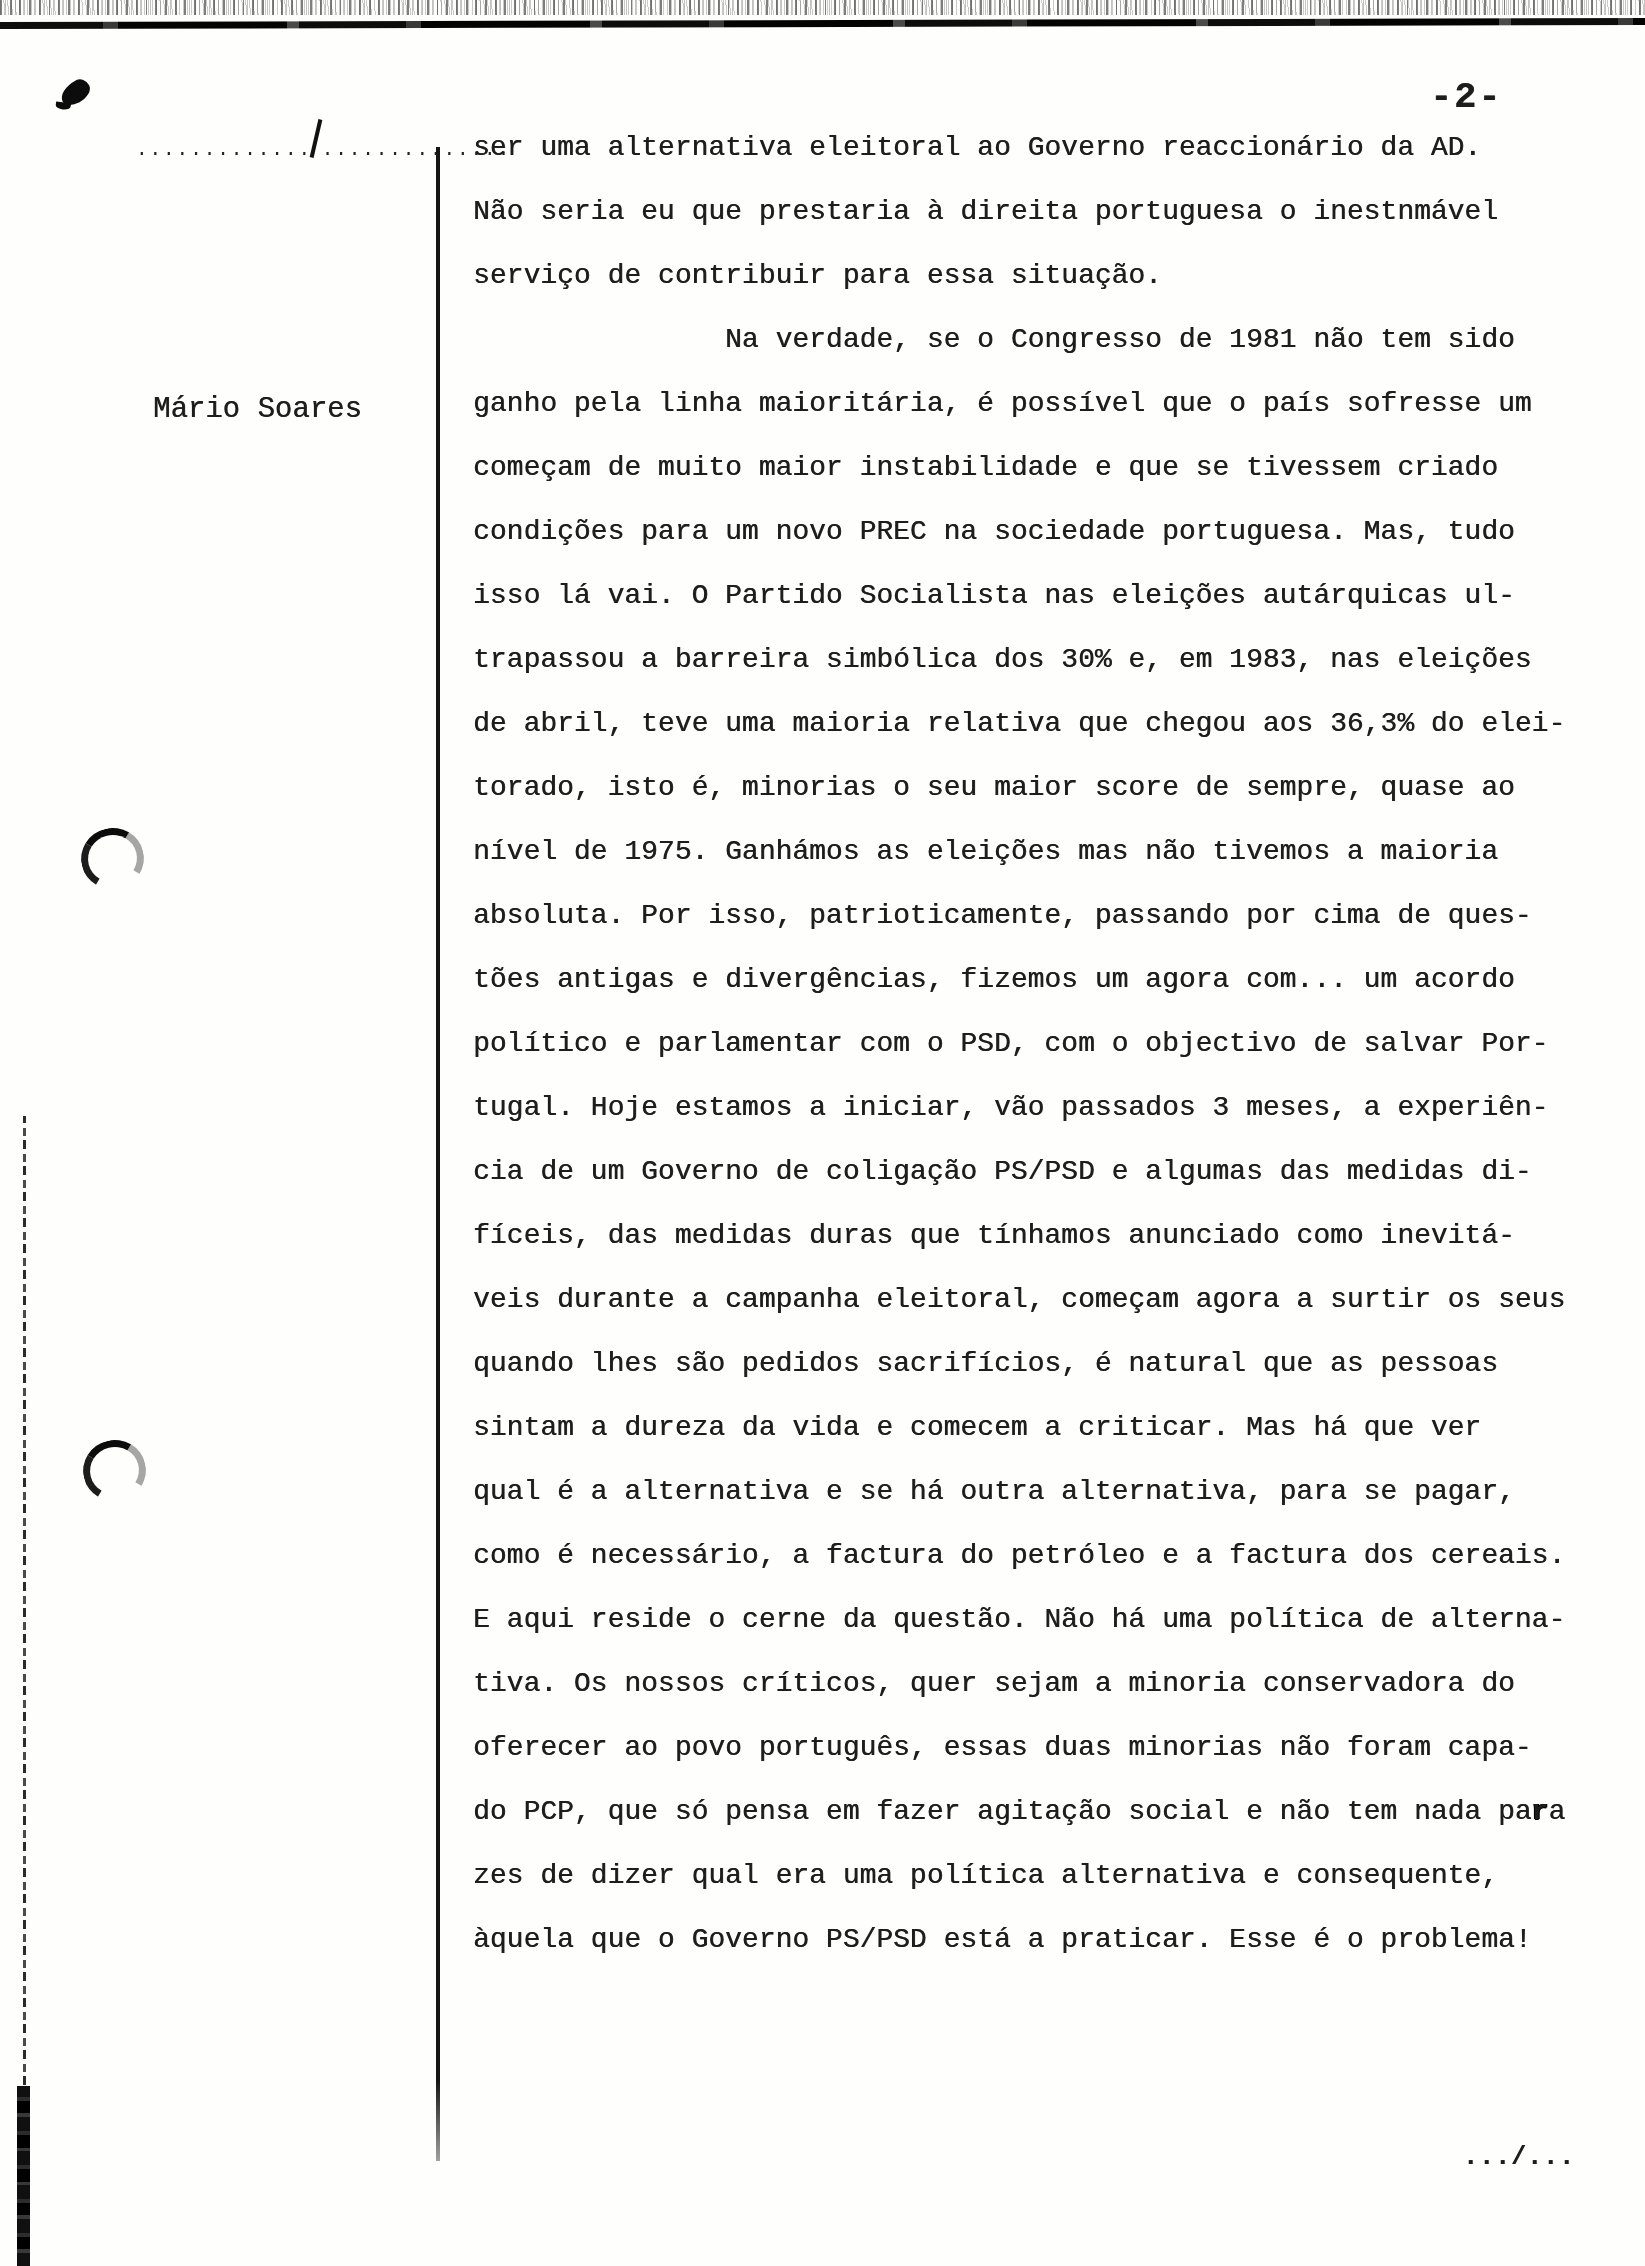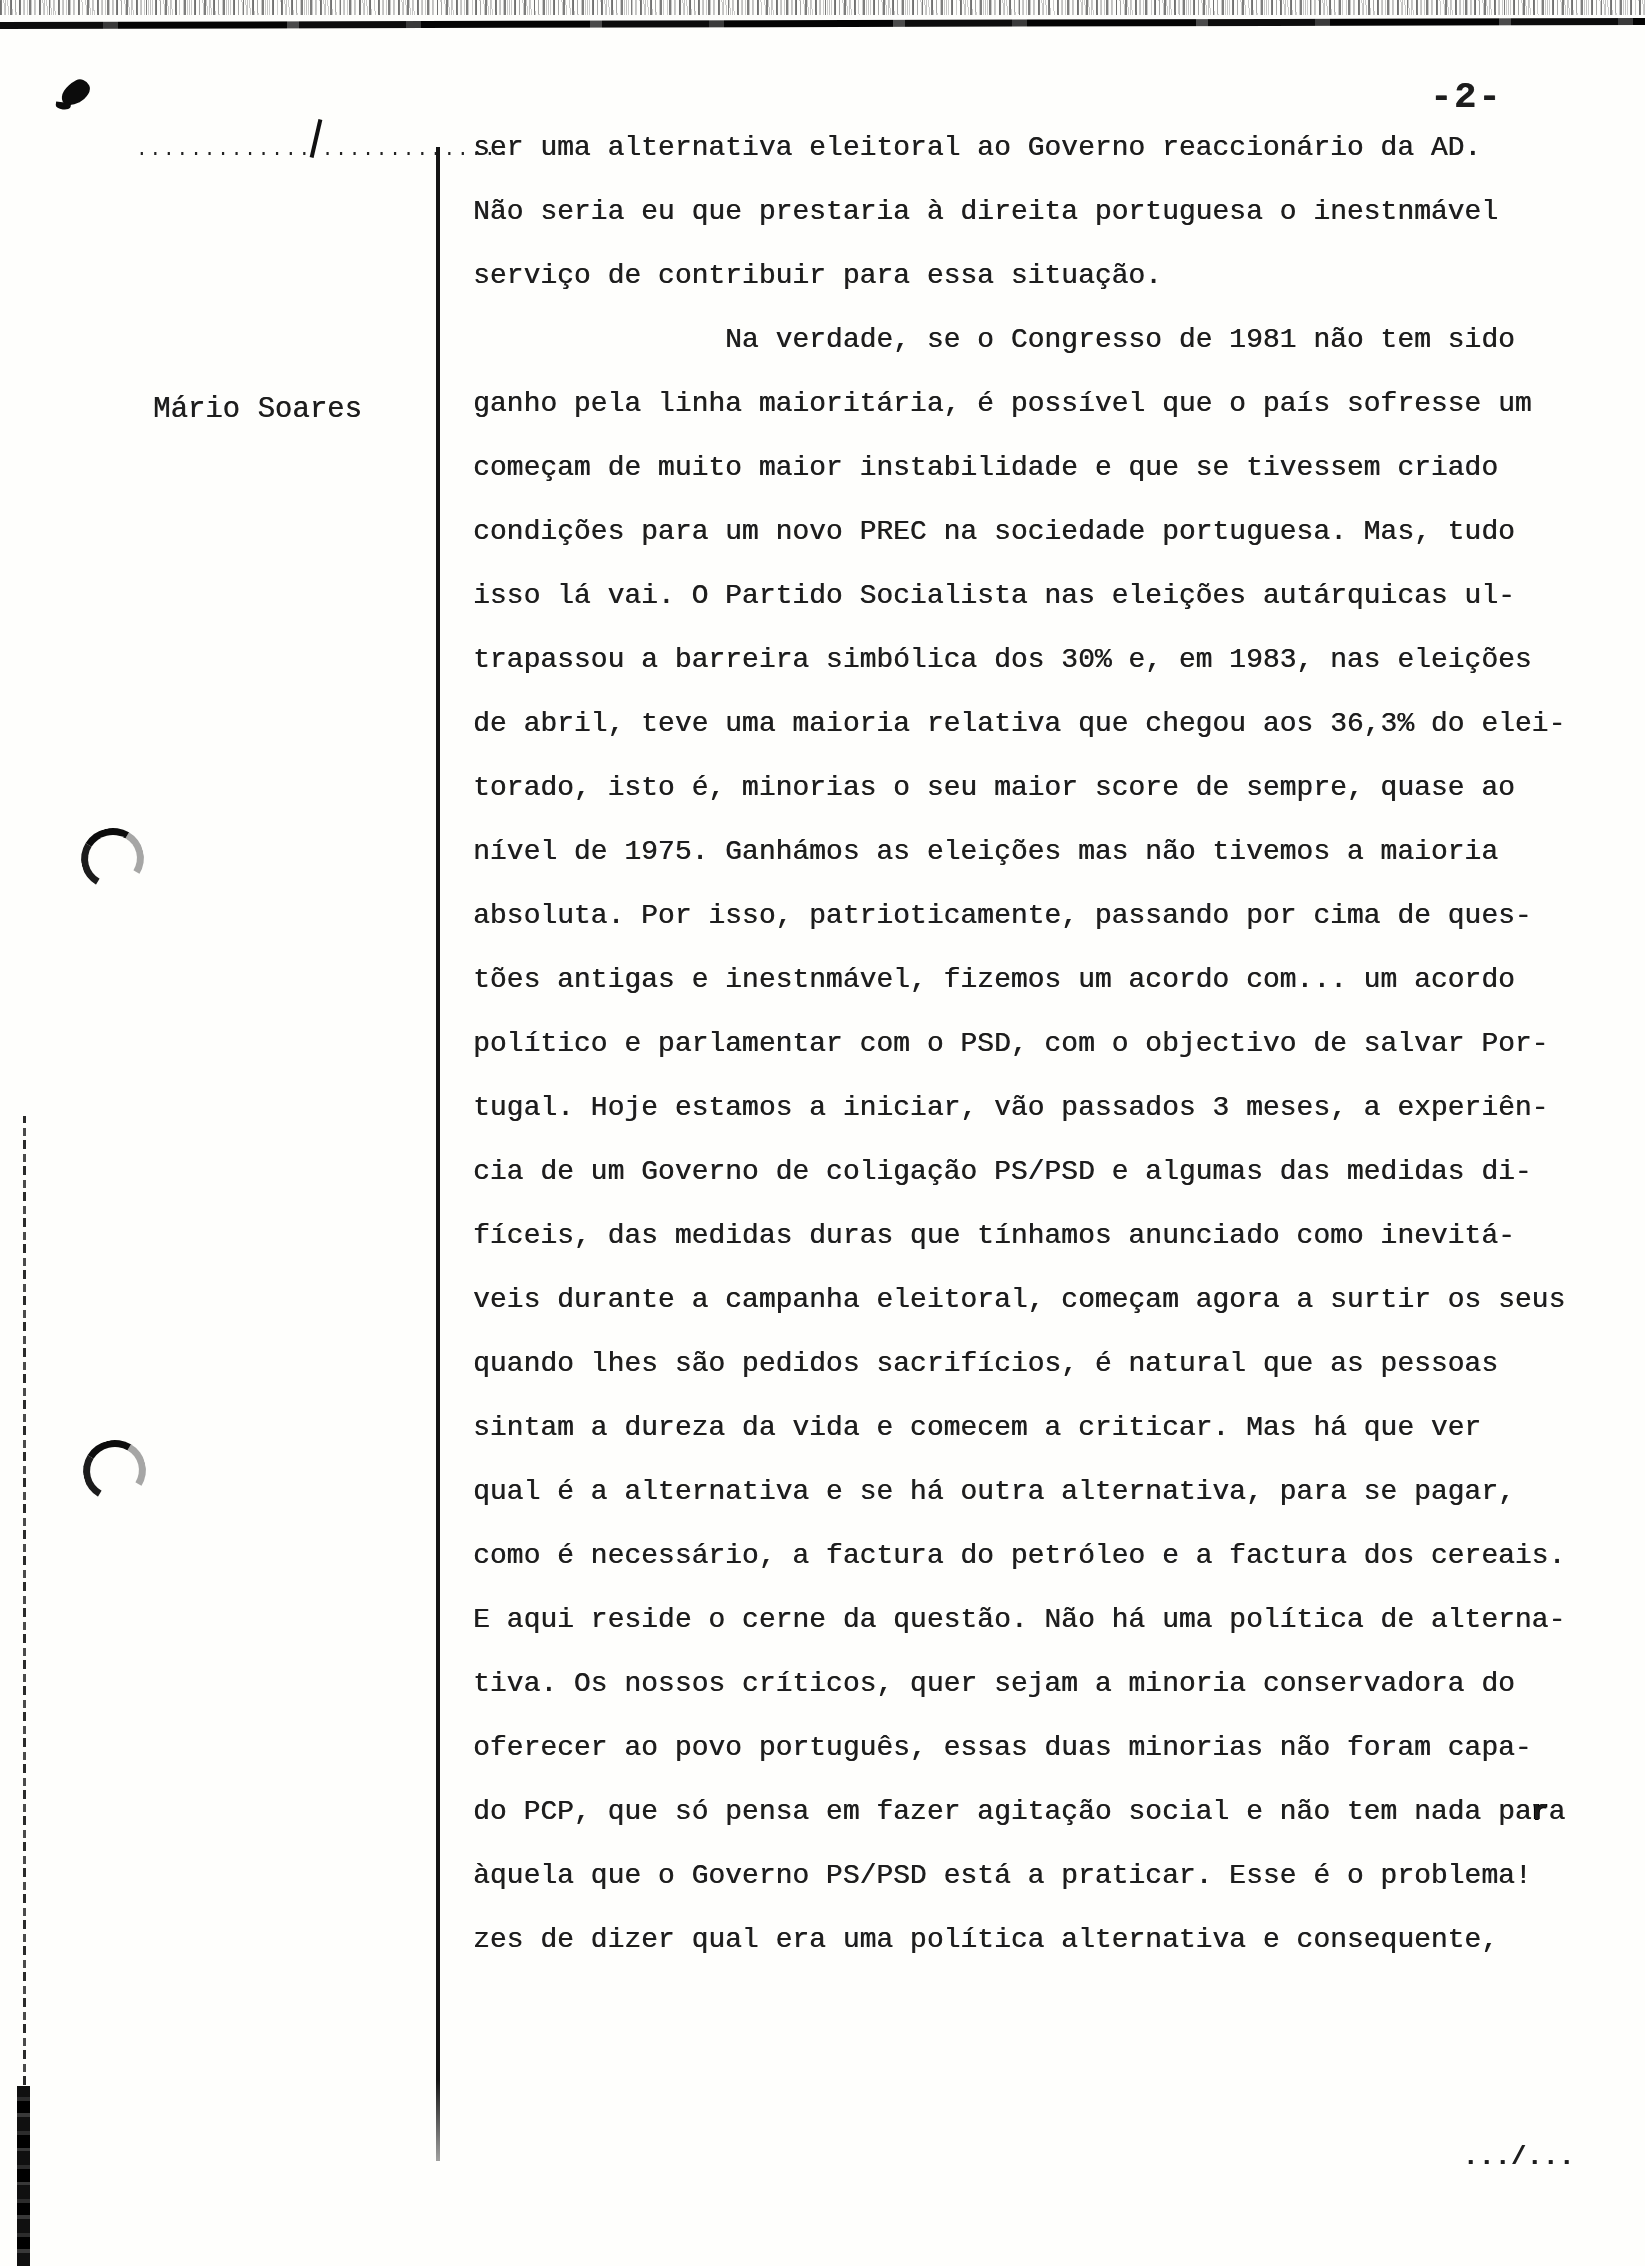--- a/index.html
+++ b/index.html
@@ -142,34 +142,34 @@
       <div class="line">               Na verdade, se o Congresso de 1981 não tem sido</div>
       <div class="line">ganho pela linha maioritária, é possível que o país sofresse um</div>
       <div class="line">começam de muito maior instabilidade e que se tivessem criado</div>
       <div class="line">condições para um novo PREC na sociedade portuguesa. Mas, tudo</div>
       <div class="line">isso lá vai. O Partido Socialista nas eleições autárquicas ul-</div>
       <div class="line">trapassou a barreira simbólica dos 30% e, em 1983, nas eleições</div>
       <div class="line">de abril, teve uma maioria relativa que chegou aos 36,3% do elei-</div>
       <div class="line">torado, isto é, minorias o seu maior score de sempre, quase ao</div>
       <div class="line">nível de 1975. Ganhámos as eleições mas não tivemos a maioria</div>
       <div class="line">absoluta. Por isso, patrioticamente, passando por cima de ques-</div>
-      <div class="line">tões antigas e inestnmável, fizemos um acordo com... um acordo</div>
+      <div class="line">tões antigas e divergências, fizemos um agora com... um acordo</div>
       <div class="line">político e parlamentar com o PSD, com o objectivo de salvar Por-</div>
       <div class="line">tugal. Hoje estamos a iniciar, vão passados 3 meses, a experiên-</div>
       <div class="line">cia de um Governo de coligação PS/PSD e algumas das medidas di-</div>
       <div class="line">fíceis, das medidas duras que tínhamos anunciado como inevitá-</div>
       <div class="line">veis durante a campanha eleitoral, começam agora a surtir os seus</div>
       <div class="line">quando lhes são pedidos sacrifícios, é natural que as pessoas</div>
       <div class="line">sintam a dureza da vida e comecem a criticar. Mas há que ver</div>
       <div class="line">qual é a alternativa e se há outra alternativa, para se pagar,</div>
       <div class="line">como é necessário, a factura do petróleo e a factura dos cereais.</div>
       <div class="line">E aqui reside o cerne da questão. Não há uma política de alterna-</div>
       <div class="line">tiva. Os nossos críticos, quer sejam a minoria conservadora do</div>
       <div class="line">oferecer ao povo português, essas duas minorias não foram capa-</div>
       <div class="line"><span>do PCP, que só pensa em fazer agitação social e não tem nada pa</span><span class="overstrike">r</span><span>a</span></div>
+      <div class="line">zes de dizer qual era uma política alternativa e consequente,</div>
       <div class="line">àquela que o Governo PS/PSD está a praticar. Esse é o problema!</div>
-      <div class="line">zes de dizer qual era uma política alternativa e consequente,</div>
     </div>
 
   <div class="continuation typed">.../...</div>
 
 </div>
 
 
 </body></html>

